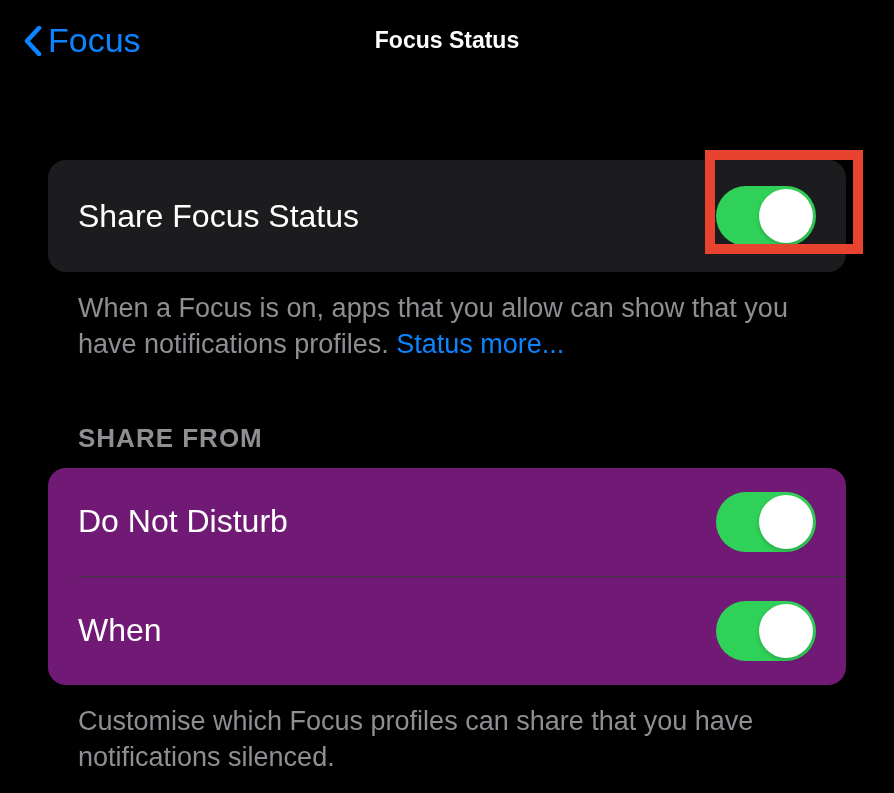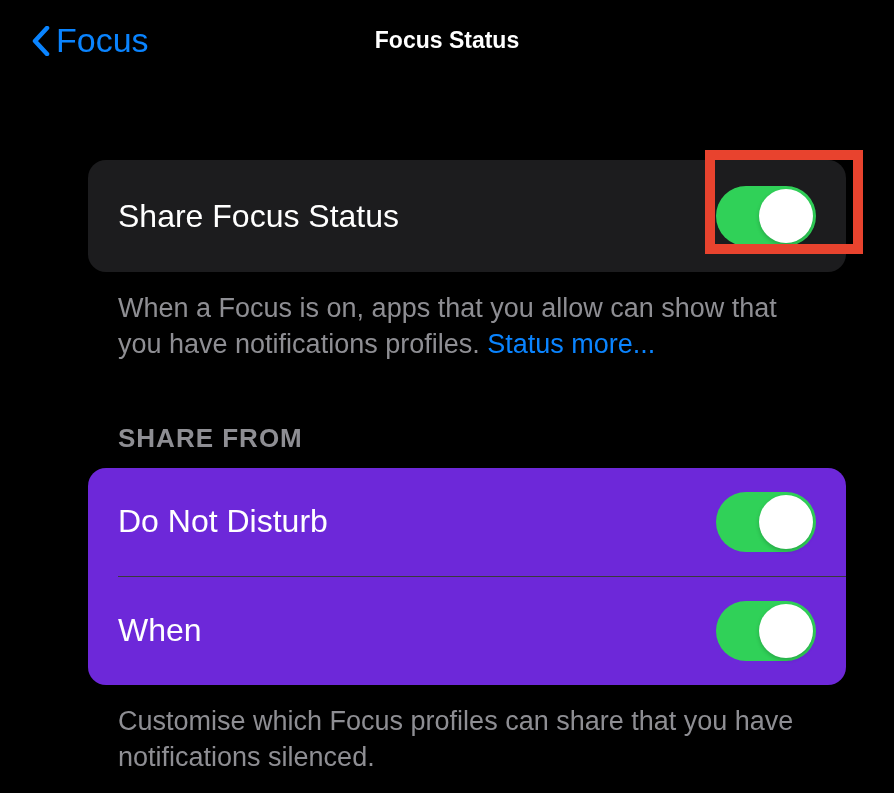--- a/index.html
+++ b/index.html
@@ -11,21 +11,21 @@
     body {
       background: #000;
       width: 894px;
       height: 793px;
       overflow: hidden;
       color: #fff;
     }
     .nav-bar {
       display: flex;
       align-items: center;
-      padding: 18px 32px;
+      padding: 18px 24px;
       position: relative;
       height: 80px;
     }
     .back-button {
       display: flex;
       align-items: center;
       color: #0a84ff;
       font-size: 34px;
       font-weight: 400;
       cursor: pointer;
@@ -40,21 +40,20 @@
       position: absolute;
       left: 50%;
       transform: translateX(-50%);
       font-size: 23px;
       font-weight: 600;
       color: #fff;
     }
     .content {
       padding: 0 48px;
       padding-top: 80px;
-      margin-left: 40px;
     }
     .section-row {
       background: #1c1c1e;
       border-radius: 18px;
       padding: 26px 30px;
       display: flex;
       align-items: center;
       justify-content: space-between;
     }
     .section-row-label {
@@ -74,21 +73,21 @@
       cursor: pointer;
     }
     .section-header {
       padding: 60px 30px 14px 30px;
       color: #8e8e93;
       font-size: 26px;
       letter-spacing: 1px;
       font-weight: 700;
     }
     .list-group {
-      background: #6d28d9;
+      background: #701a75;
       border-radius: 18px;
       overflow: hidden;
     }
     .list-row {
       padding: 24px 30px;
       display: flex;
       align-items: center;
       justify-content: space-between;
     }
     .list-separator {

